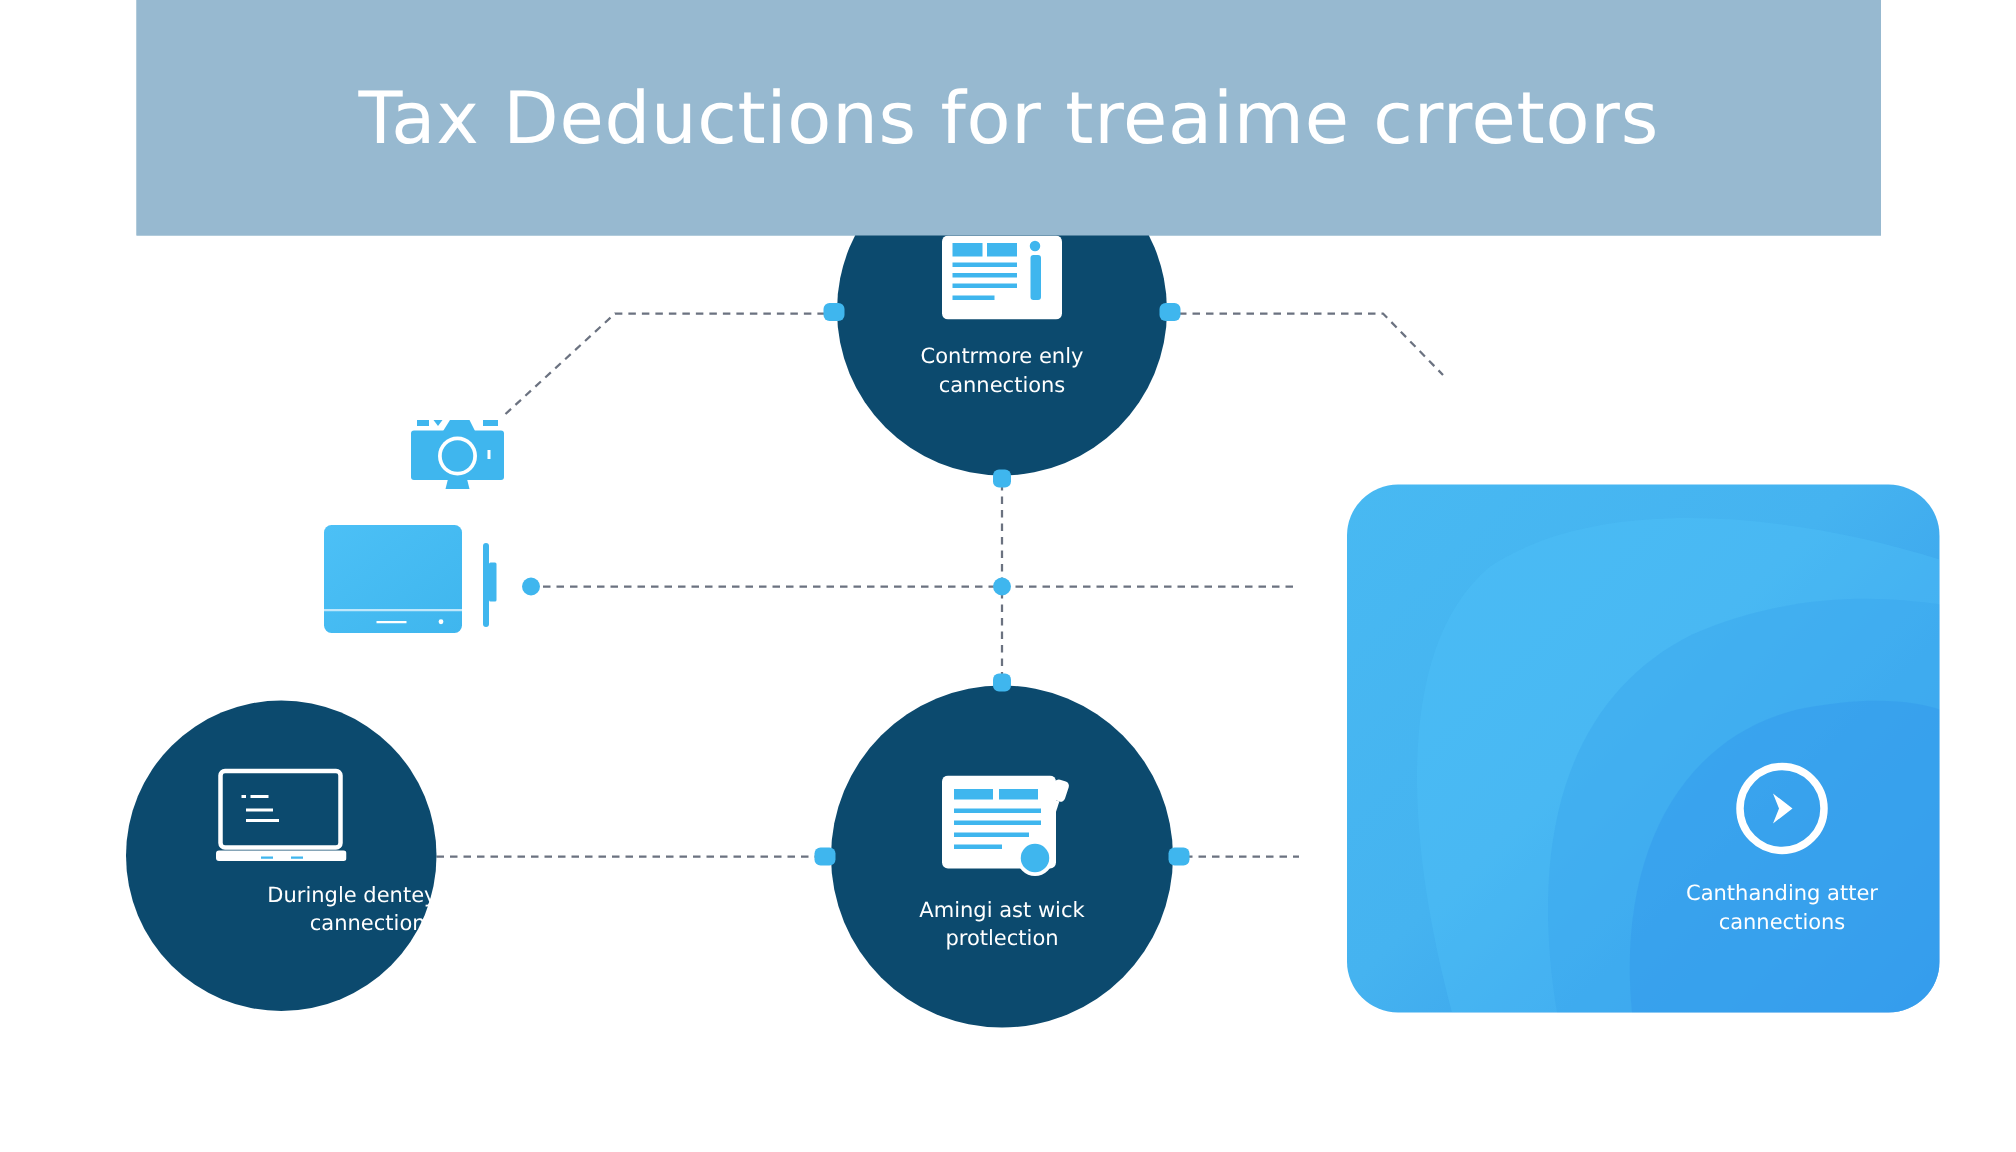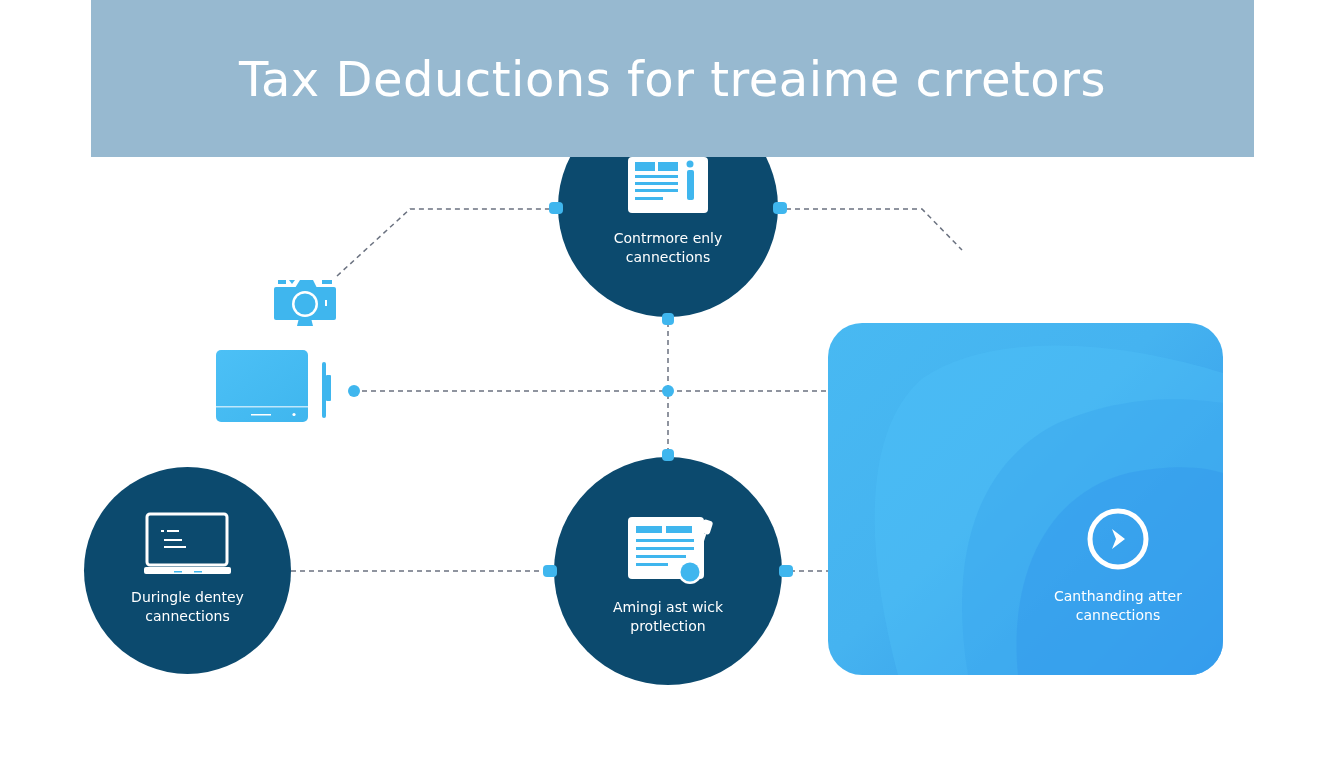--- a/index.html
+++ b/index.html
@@ -24,21 +24,21 @@
     background:#0c4a6e;
     color:#fff; text-align:center;
   }
   .node-label {
     position:absolute; left:0; right:0;
     font-size:14px; line-height:19px; color:#ffffff;
     font-family:"DejaVu Sans", sans-serif;
   }
   .icon { position:absolute; }
   .card {
-    position:absolute; left:828px; top:323px; width:395px; height:352px;
+    position:absolute; left:898px; top:323px; width:395px; height:352px;
     border-radius:34px; overflow:hidden;
     background:linear-gradient(135deg,#48b9f2 0%,#45b3f0 45%,#3aa2ec 75%,#2f90ea 100%);
   }
   .card-label {
     position:absolute; left:190px; width:200px; top:264px; text-align:center;
     font-size:14px; line-height:19px; color:#fff;
     font-family:"DejaVu Sans", sans-serif;
   }
   .play-btn {
     position:absolute; left:259px; top:185px; width:62px; height:62px;
@@ -127,21 +127,21 @@
   <svg class="icon" style="left:60px; top:45px;" width="87" height="66" viewBox="0 0 87 66">
     <rect x="3" y="2" width="80" height="51" rx="3" fill="none" stroke="#ffffff" stroke-width="3"></rect>
     <rect x="0" y="55" width="87" height="7" rx="2" fill="#ffffff"></rect>
     <rect x="30" y="59" width="8" height="1.5" fill="#3fb6ee"></rect>
     <rect x="50" y="59" width="8" height="1.5" fill="#3fb6ee"></rect>
     <rect x="17" y="18" width="3" height="2" fill="#ffffff"></rect>
     <rect x="23" y="18" width="12" height="2" fill="#ffffff"></rect>
     <rect x="20" y="27" width="18" height="2" fill="#ffffff"></rect>
     <rect x="20" y="34" width="22" height="2" fill="#ffffff"></rect>
   </svg>
-  <div class="node-label" style="top:121px;">
+  <div class="node-label" style="top:121px;text-align:right;">
     <div>Duringle dentey</div>
     <div>cannections</div>
   </div>
 </div>
 
 <div class="node" style="left:554px; top:457px; width:228px; height:228px;">
   <div style="position:absolute;left:-11px;top:108px;width:14px;height:12px;border-radius:4px;background:#3fb6ee;"></div>
   <div style="position:absolute;right:-11px;top:108px;width:14px;height:12px;border-radius:4px;background:#3fb6ee;"></div>
   <div style="position:absolute;left:108px;top:-8px;width:12px;height:12px;border-radius:4px;background:#3fb6ee;"></div>
   <svg class="icon" style="left:74px; top:60px;" width="86" height="72" viewBox="0 0 86 72">

